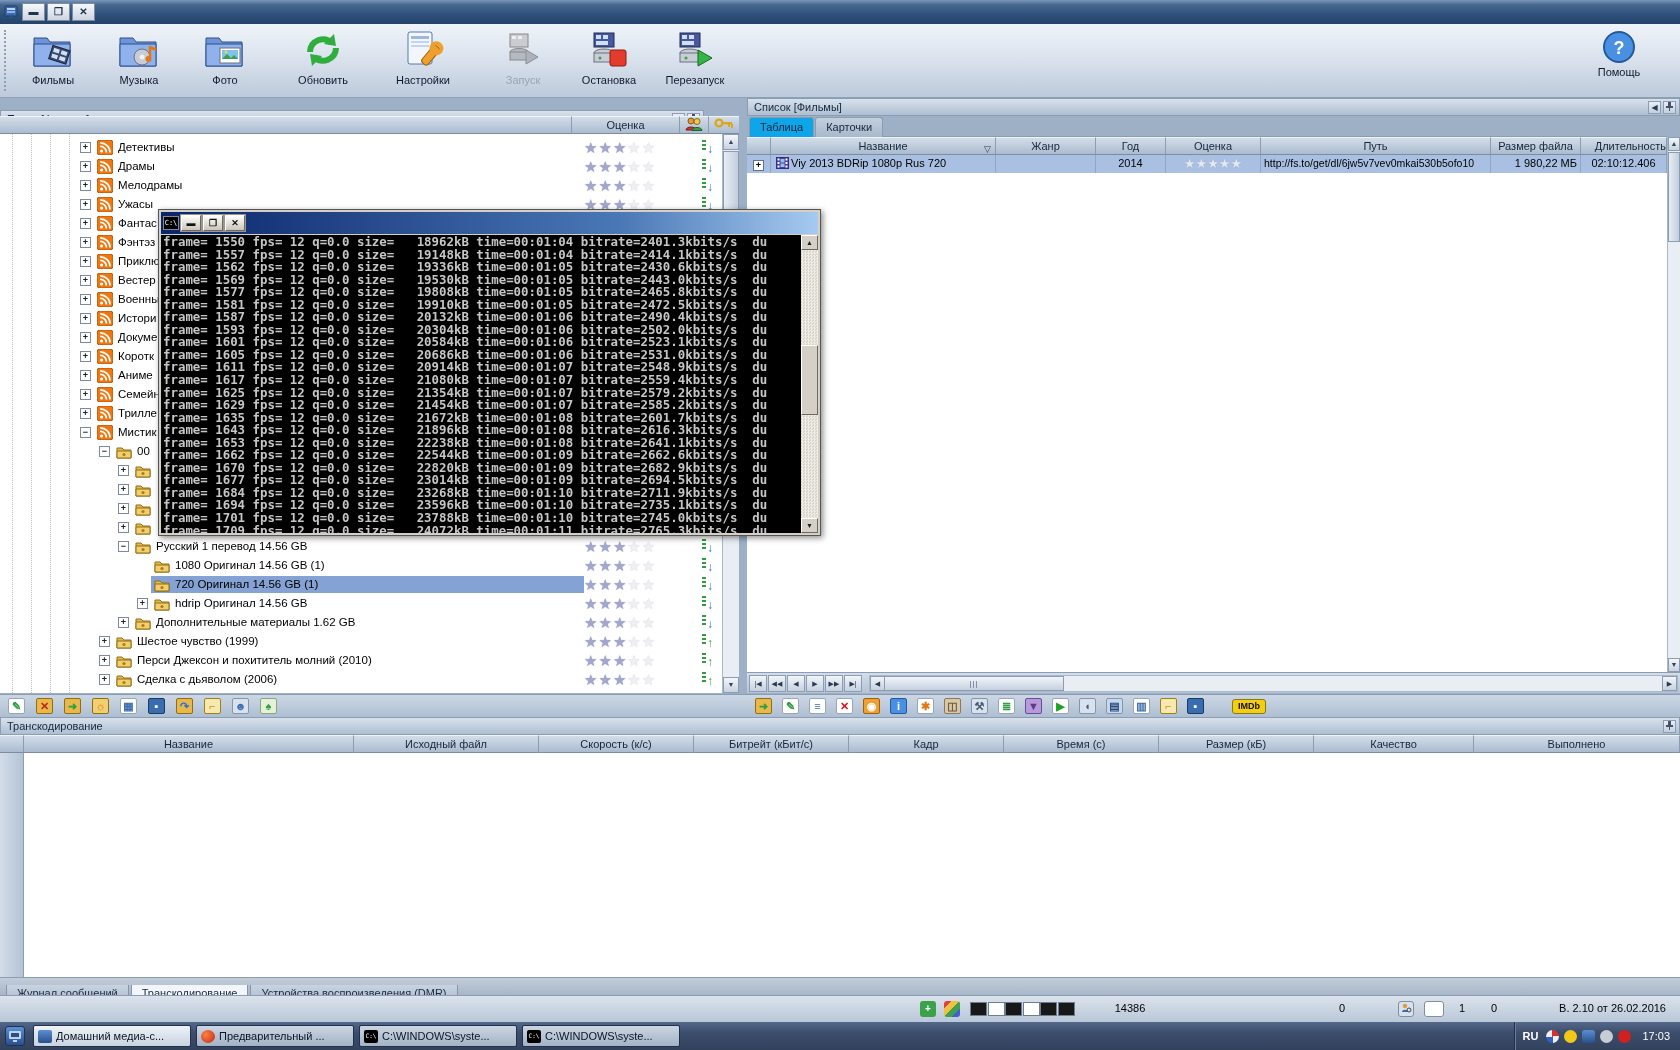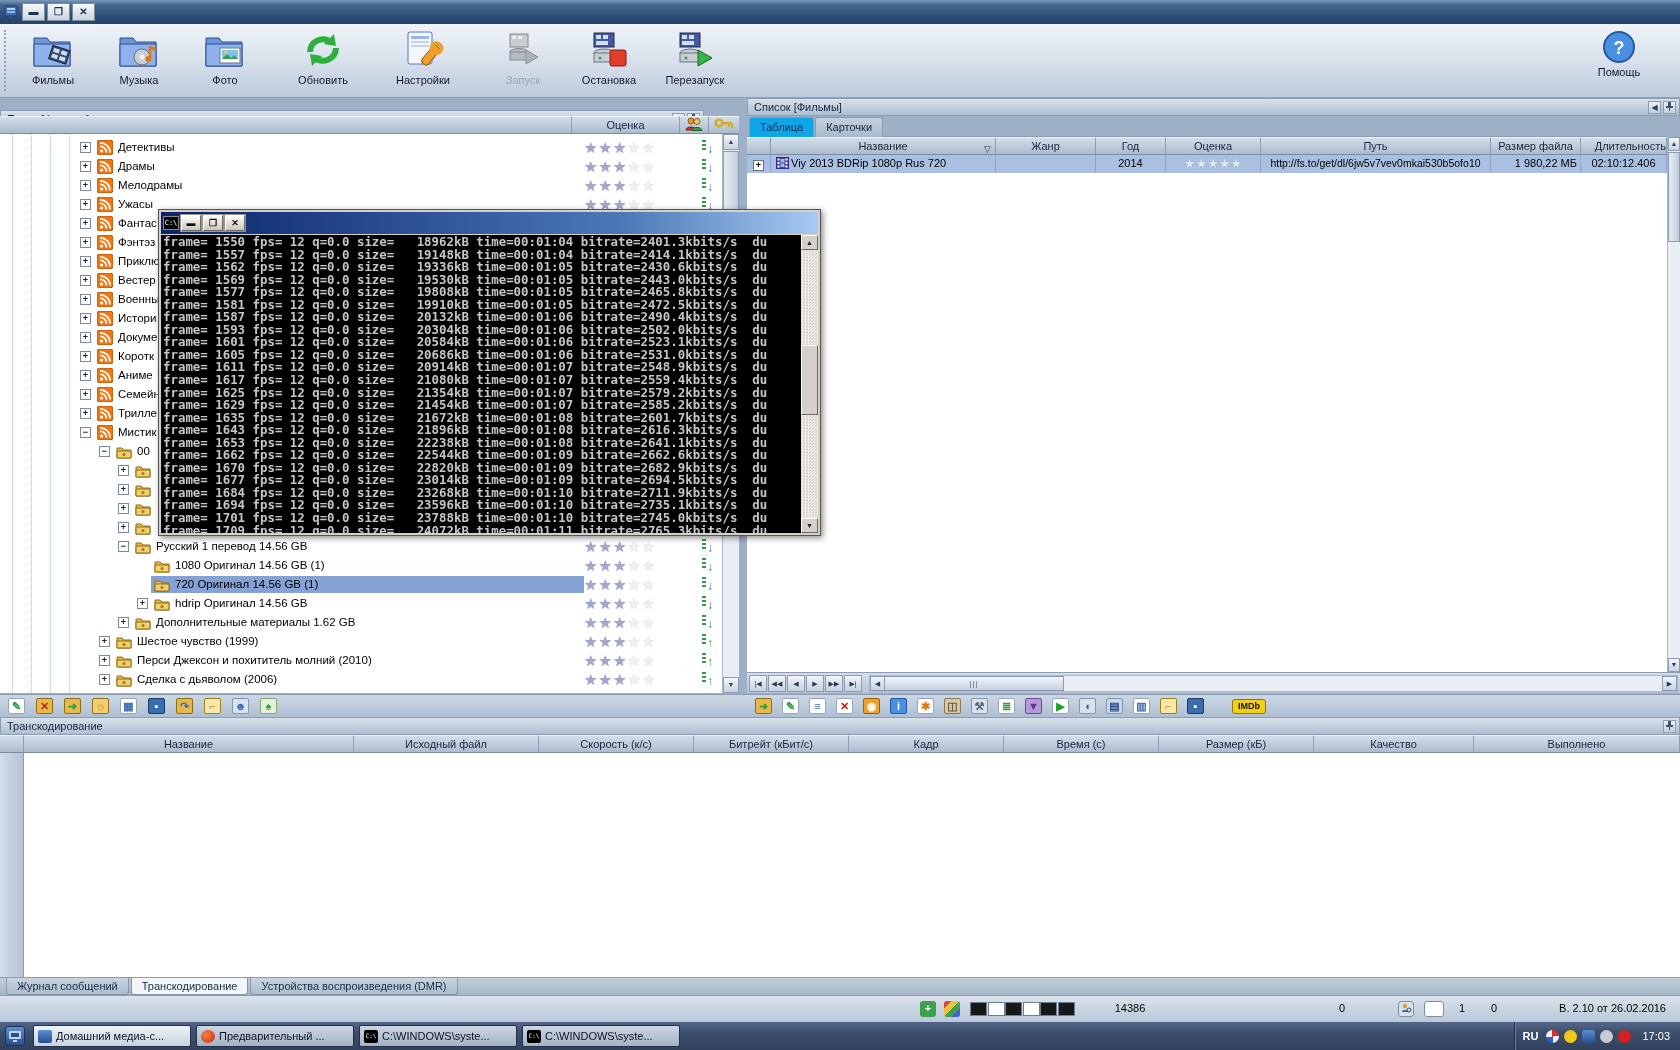--- a/index.html
+++ b/index.html
@@ -130,21 +130,21 @@
   .tr-body{position:absolute;left:0;top:753px;width:1680px;height:224px;background:#fff;}
   .tr-gutter{position:absolute;left:0;top:0;bottom:0;width:24px;
     background:linear-gradient(90deg,#d3dde9,#b4c3d6);border-right:1px solid #8c9cb2;}
 
   
   .btabs{position:absolute;left:0;top:977px;width:1680px;height:18px;
     background:linear-gradient(#c2cdda,#a8b7c8);border-top:1px solid #8c9cb2;display:flex;
     padding-left:6px;}
   .btab{height:17px;padding:0 10px;font-size:11px;line-height:16px;color:#1a2a42;
     background:linear-gradient(#c9d4e0,#adbccd);border:1px solid #8496ac;border-top:none;
-    border-radius:0 0 3px 3px;margin-right:2px;}
+    border-radius:0 0 3px 3px;margin-right:2px;margin-top:7px;}
   .btab.active{background:#f2f5f9;}
 
   
   .statusbar{position:absolute;left:0;top:995px;width:1680px;height:27px;
     background:linear-gradient(#dbe3ec,#b9c7d8);border-top:1px solid #8c9cb2;font-size:11px;
     color:#000;}
   .sb-item{position:absolute;top:6px;white-space:nowrap;}
   .seg{position:absolute;top:6px;width:17px;height:14px;border:1px solid #6e7d92;}
   .sb-ic{position:absolute;top:5px;width:16px;height:16px;border-radius:3px;font-size:10px;
     line-height:15px;text-align:center;font-weight:bold;}
@@ -714,21 +714,21 @@
           <rect x="1.5" y="8.5" width="2" height="2" fill="#fff"></rect>
           <rect x="9.5" y="1.5" width="2" height="2" fill="#fff"></rect>
           <rect x="9.5" y="5" width="2" height="2" fill="#fff"></rect>
           <rect x="9.5" y="8.5" width="2" height="2" fill="#fff"></rect>
           <rect x="4.5" y="2" width="4" height="3.5" fill="#8fc3ea"></rect>
           <rect x="4.5" y="6.5" width="4" height="3.5" fill="#8fc3ea"></rect>
         </svg><span>Viy 2013 BDRip 1080p Rus 720</span></div>
       <div class="rcell" style="width: 100px;"></div>
       <div class="rcell" style="width: 70px; text-align: center;">2014</div>
       <div class="rcell" style="width: 95px; text-align: center;"><span style="font-size:13px;letter-spacing:0;color:#e4e8f0;text-shadow:0 0 1px #8a96ac;">★★★★★</span></div>
-      <div class="rcell" style="width: 230px; text-align: center;"><span style="font-size:10.5px">http://fs.to/get/dl/6jw5v7vev0mkai530b5ofo10</span></div>
+      <div class="rcell" style="width: 230px;"><span style="font-size:10.5px">http://fs.to/get/dl/6jw5v7vev0mkai530b5ofo10</span></div>
       <div class="rcell" style="width: 90px; text-align: right;">1 980,22 МБ</div>
       <div class="rcell" style="width: 86px; text-align: center;">02:10:12.406</div>
     </div>
   <div class="rt-body"></div>
 
   <div class="vscroll" style="left:1667px;top:137px;width:13px;height:535px;border-left:1px solid #aab8c8;">
     <div class="scr-btn" style="top:0;width:12px;height:14px;line-height:12px;">▲</div>
     <div class="scr-thumb" style="top:15px;height:90px;width:12px;"></div>
     <div class="scr-btn" style="bottom:0;width:12px;height:14px;line-height:12px;">▼</div>
   </div>

